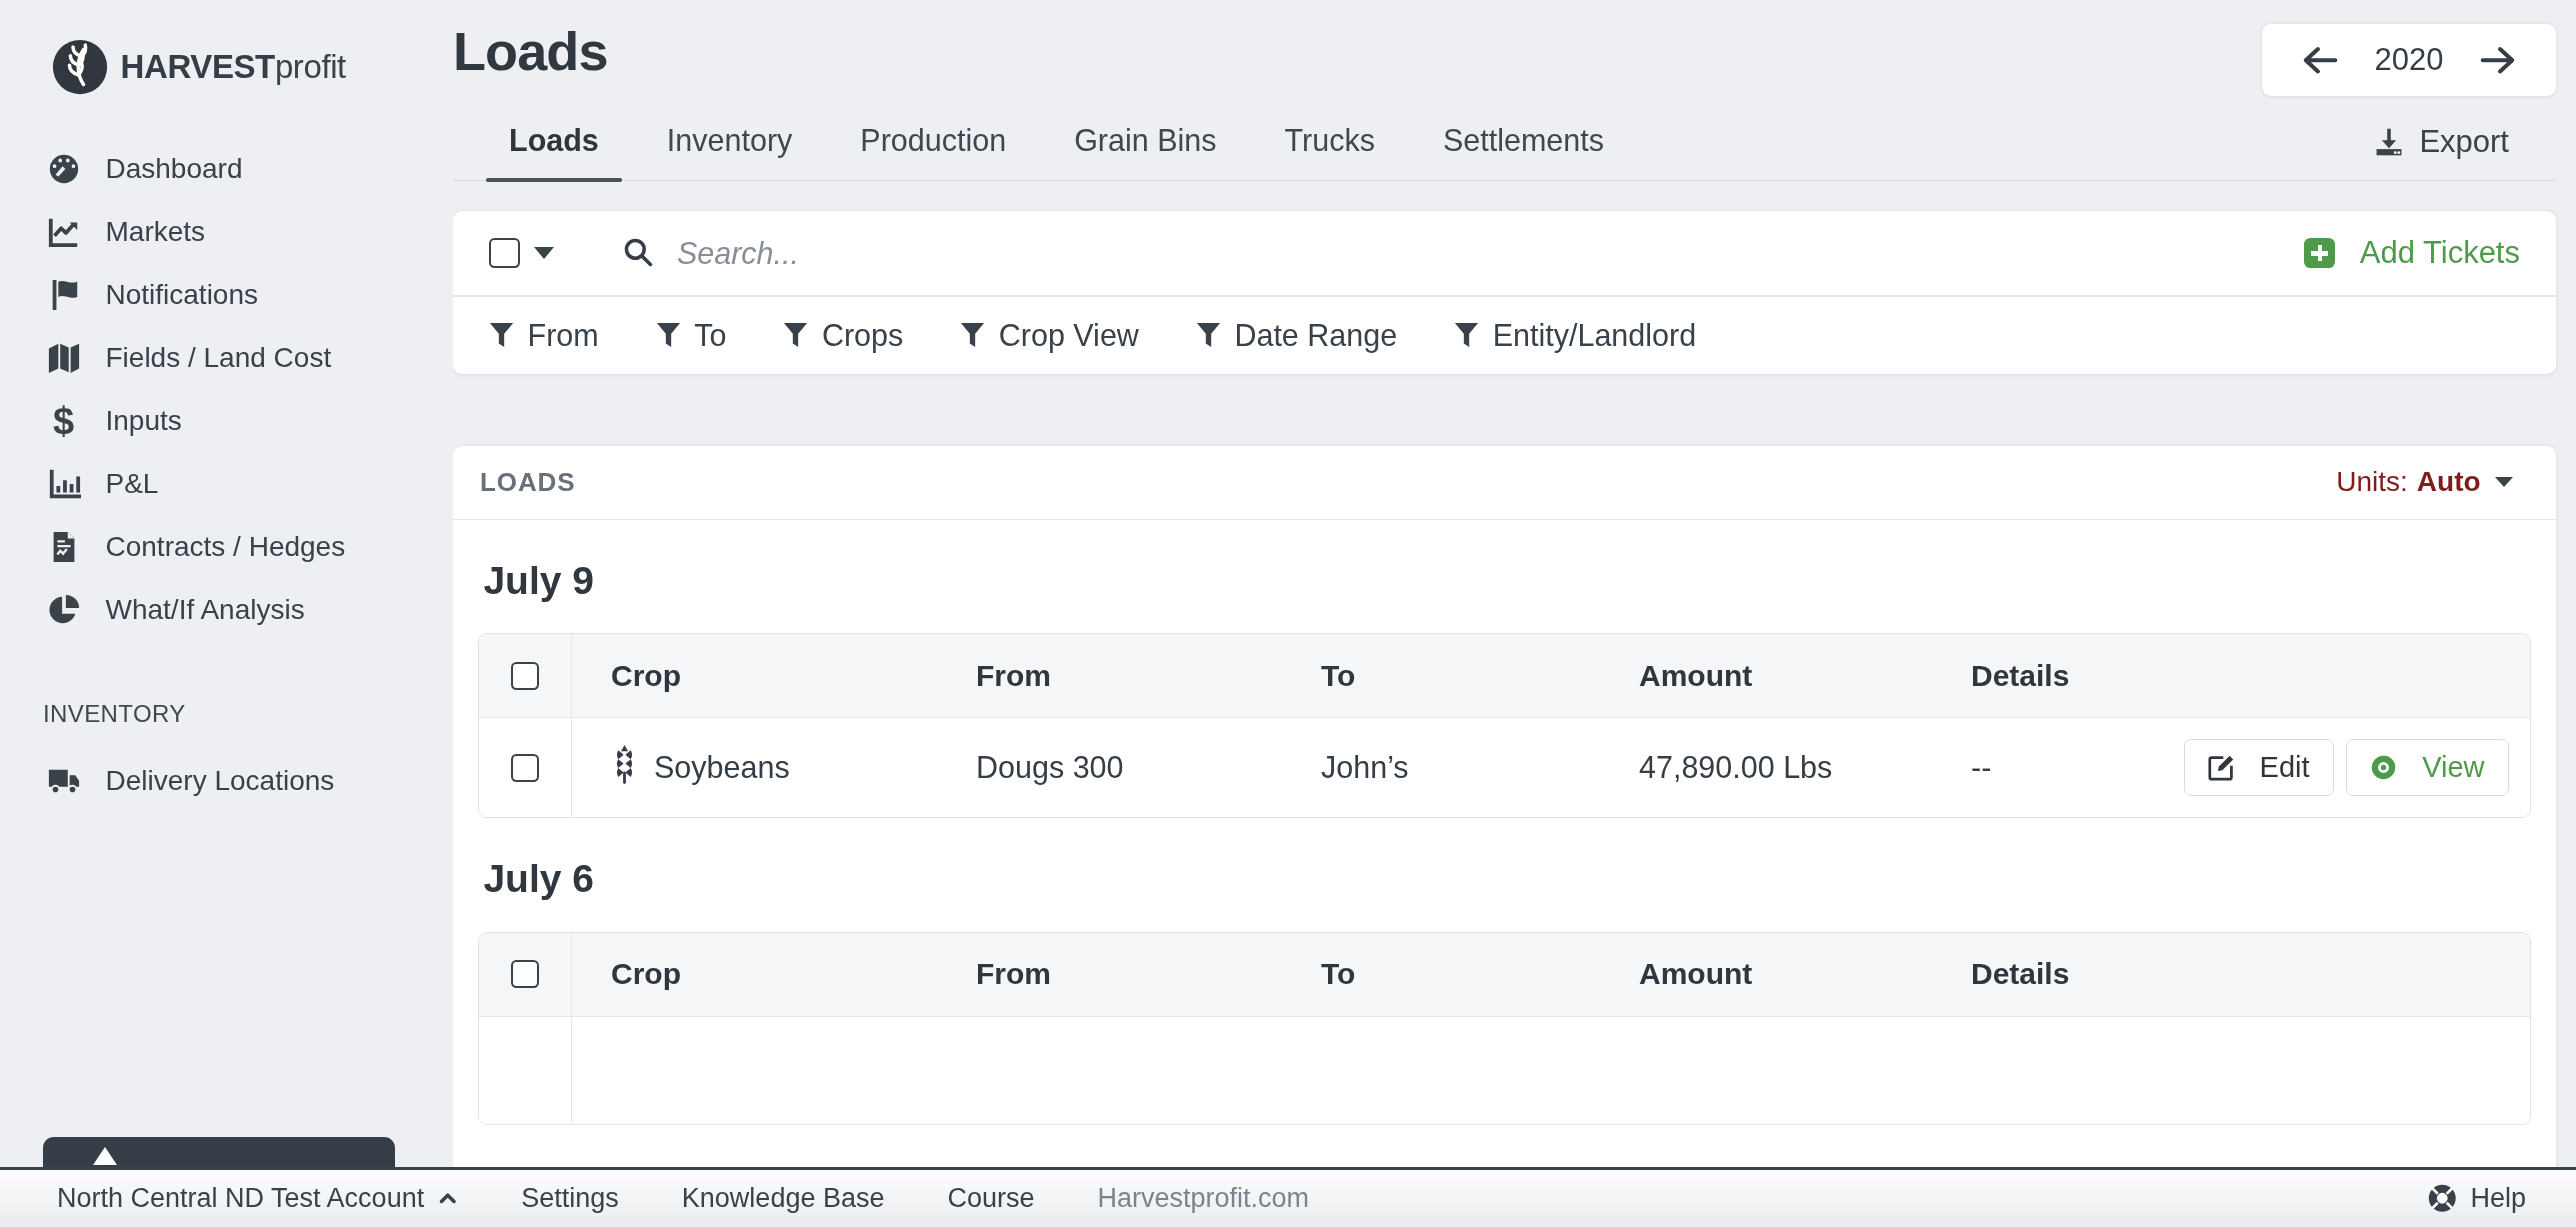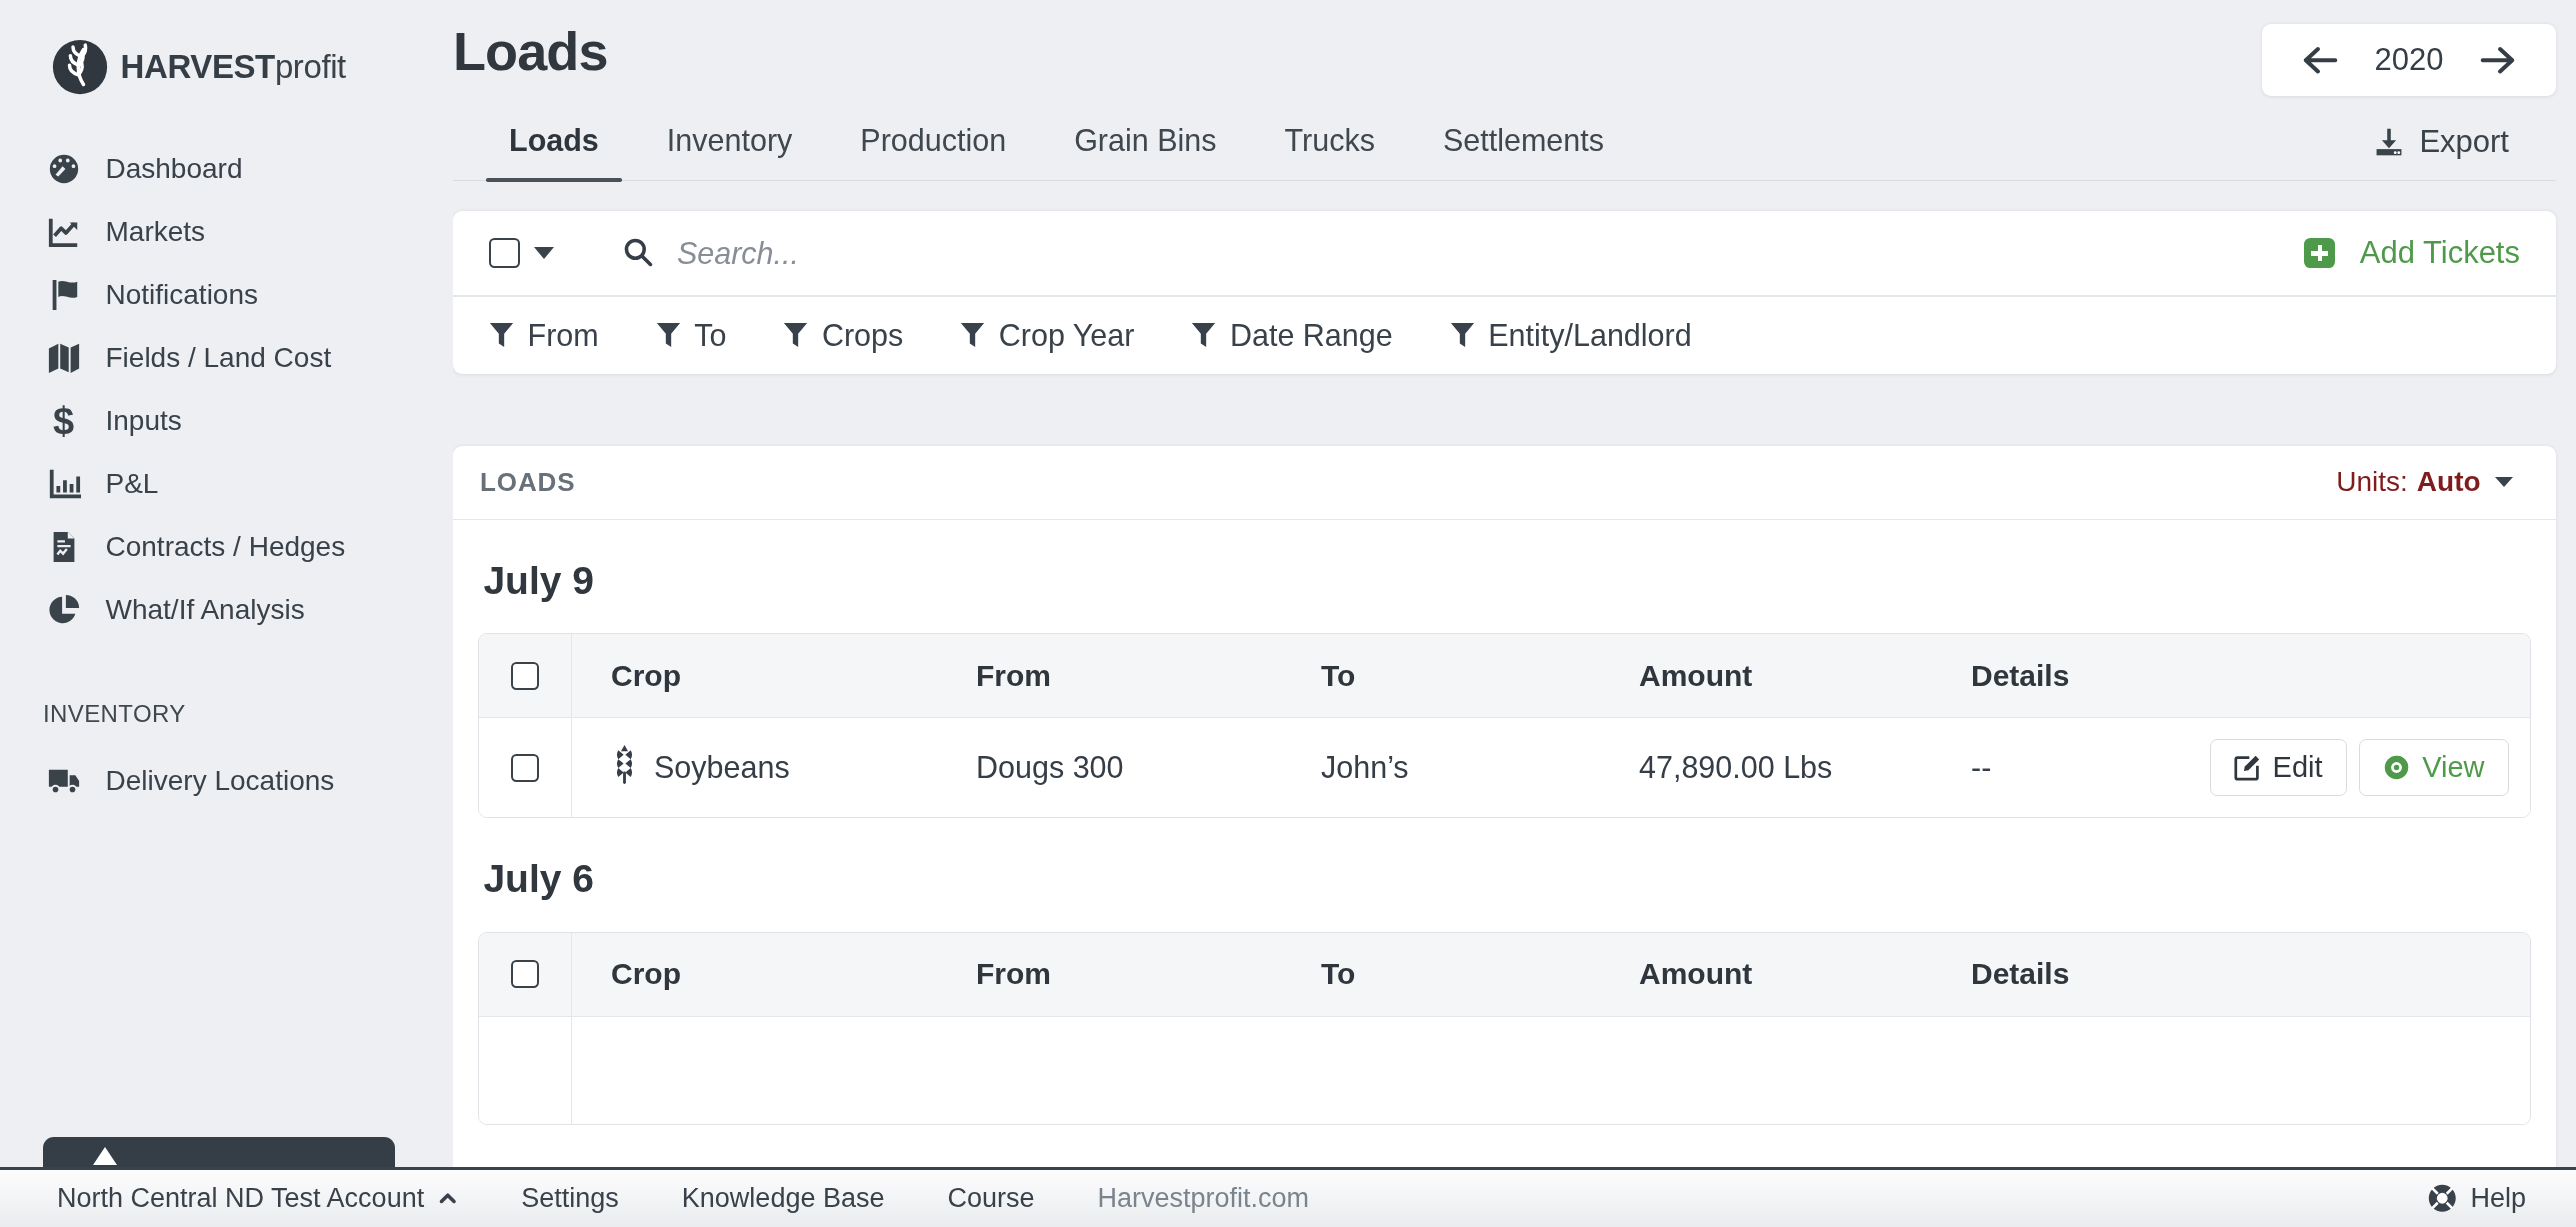--- a/index.html
+++ b/index.html
@@ -77,21 +77,21 @@
   .tbody-row { background:#fff; height:100px; border-top:1.8px solid #e4e7ea; font-size:30.5px; color:#353d46; }
   .col-check { width:93px; flex:0 0 93px; align-self:stretch; display:flex; align-items:center; justify-content:center; border-right:1.8px solid #e4e7ea; }
   .col-crop { width:404px; flex:0 0 404px; padding-left:39px; display:flex; align-items:center; gap:16px; }
   .col-from { width:345px; flex:0 0 345px; }
   .col-to { width:318px; flex:0 0 318px; }
   .col-amount { width:332px; flex:0 0 332px; }
   .col-details { flex:1; }
   .col-actions { width:422px; flex:0 0 422px; display:flex; justify-content:flex-end; gap:12.6px; padding-right:21.5px; }
   .crop-icon { color:#353d46; }
   .crop-icon svg { width:27px; height:39px; }
-  .btn { display:flex; align-items:center; gap:12px; height:57px; padding:0 23px; background:#fff; border:1.8px solid #d7dbdf; border-radius:7.2px; font-size:29px; cursor:pointer; font-family:inherit; }
+  .btn { display:flex; align-items:center; gap:25px; height:57px; padding:0 23px; background:#fff; border:1.8px solid #d7dbdf; border-radius:7.2px; font-size:29px; cursor:pointer; font-family:inherit; }
   .btn svg { width:27px; height:27px; }
   .btn-edit { color:#2f363d; }
   .btn-view { color:#4f9a4a; }
   .cut-row { background:#fff; height:108px; border-top:1.8px solid #e4e7ea; }
 
   
   .footer { position:absolute; left:0; right:0; bottom:0; height:60px; border-top:3.6px solid #3a424b; background:linear-gradient(#fdfdfe,#e9ebee); display:flex; align-items:center; font-size:27px; color:#39414a; z-index:5; }
   .footer .account { display:flex; align-items:center; gap:12.6px; margin-left:57px; cursor:pointer; }
   .footer .account svg { width:21.5px; height:21.5px; }
   .flink { margin-left:63px; cursor:pointer; }
@@ -280,21 +280,21 @@
         <div class="filter">
           <svg viewBox="0 0 28 30">
               <path fill="currentColor" d="M1 1h26L17 13v15l-6-4V13z"></path>
             </svg>
           <span>Crops</span>
         </div>
         <div class="filter">
           <svg viewBox="0 0 28 30">
               <path fill="currentColor" d="M1 1h26L17 13v15l-6-4V13z"></path>
             </svg>
-          <span>Crop Year</span>
+          <span>Crop View</span>
         </div>
         <div class="filter">
           <svg viewBox="0 0 28 30">
               <path fill="currentColor" d="M1 1h26L17 13v15l-6-4V13z"></path>
             </svg>
           <span>Date Range</span>
         </div>
         <div class="filter">
           <svg viewBox="0 0 28 30">
               <path fill="currentColor" d="M1 1h26L17 13v15l-6-4V13z"></path>

